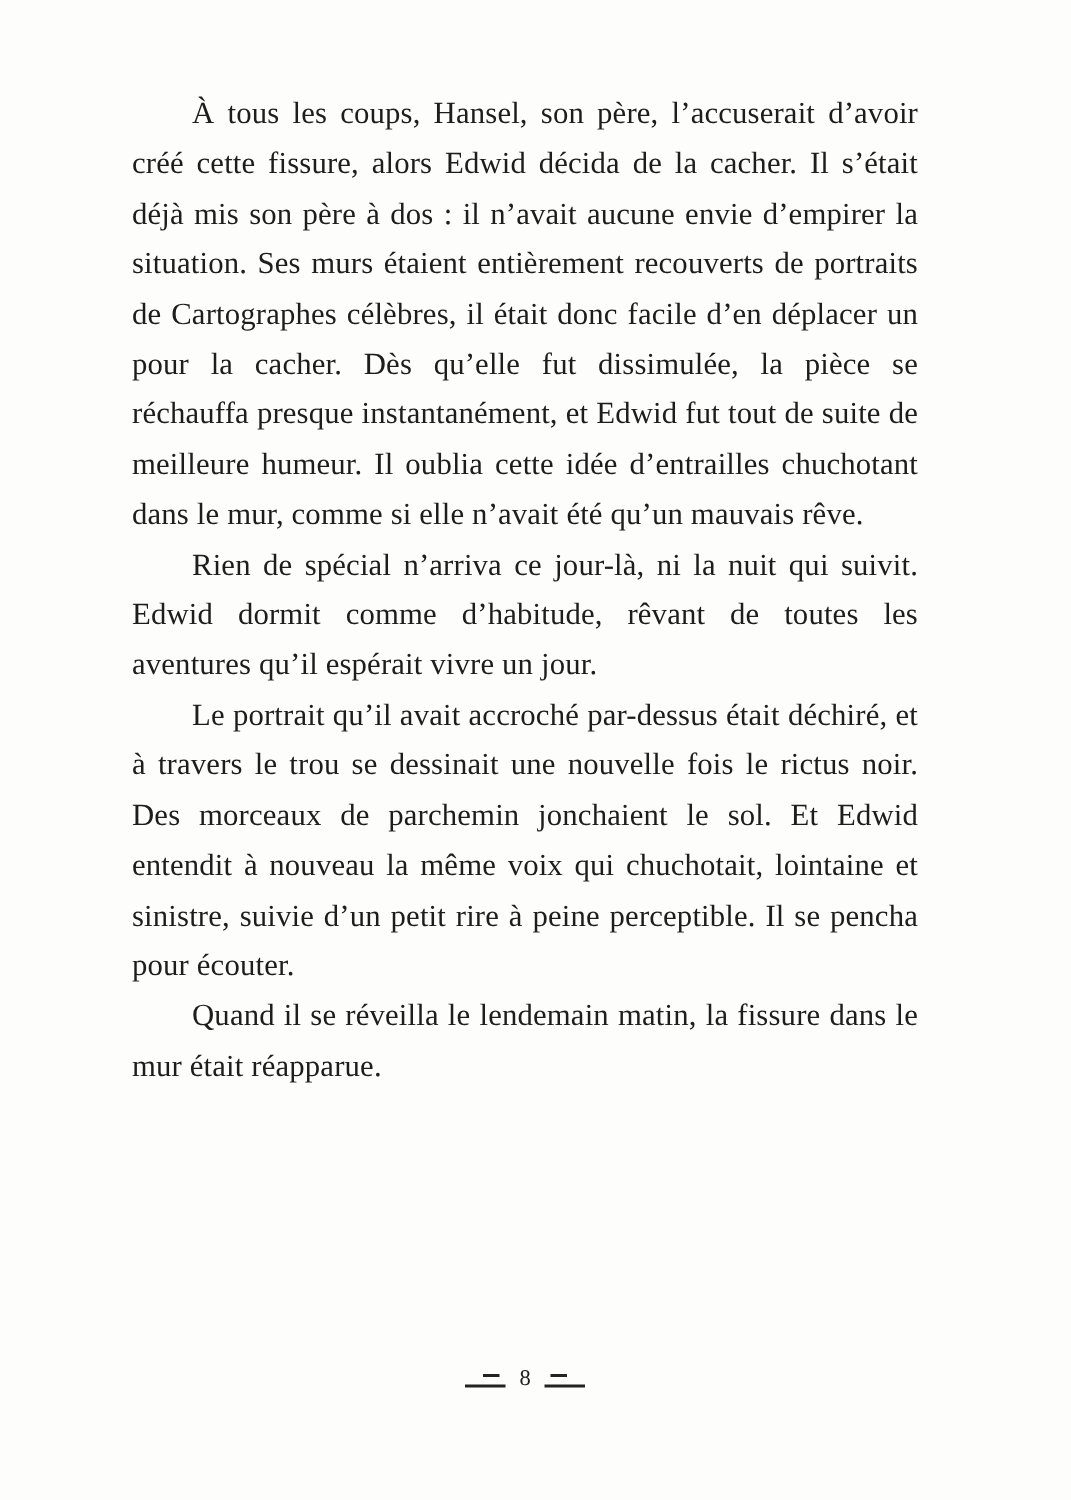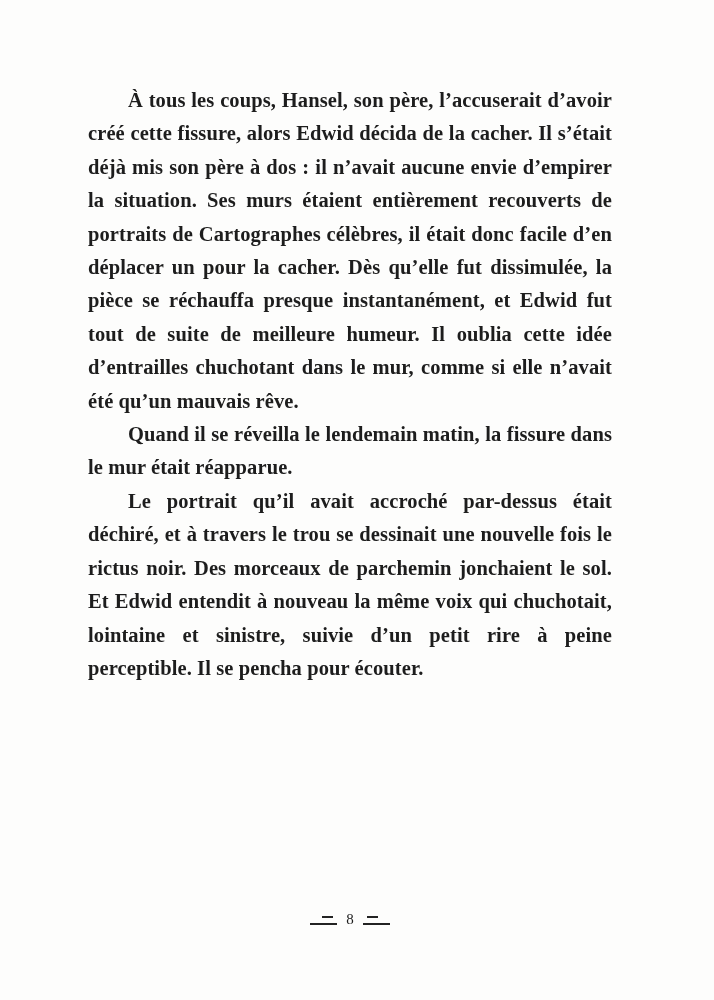--- a/index.html
+++ b/index.html
@@ -11,23 +11,22 @@
     height: 1000px;
     background: #fdfdfc;
     position: relative;
     overflow: hidden;
     font-family: "Liberation Serif", "DejaVu Serif", serif;
     color: #1d1d1d;
   }
   .text-block {
     position: absolute;
     left: 88px;
-    top: 84px;
+    top: 60px;
     width: 524px;
-    font-weight: bold;
   }
   .para {
     margin: 0;
     font-size: 20.5px;
     line-height: 33.4px;
     text-align: justify;
     text-indent: 40px;
     letter-spacing: 0.1px;
     hyphens: none;
     -webkit-hyphens: none;
@@ -75,22 +74,23 @@
   .orn-right .orn-top { left: 4px; }
   .orn-right .orn-bot { right: 0; }
 </style>
 </head>
 <body>
 
 <div class="page">
 
   <main class="text-block">
     <p class="para">À tous les coups, Hansel, son père, l’accuserait d’avoir créé cette fissure, alors Edwid décida de la cacher. Il s’était déjà mis son père à dos&nbsp;: il n’avait aucune envie d’empirer la situation. Ses murs étaient entièrement recouverts de portraits de Cartographes célèbres, il était donc facile d’en déplacer un pour la cacher. Dès qu’elle fut dissimulée, la pièce se réchauffa presque instantanément, et Edwid fut tout de suite de meilleure humeur. Il oublia cette idée d’entrailles chuchotant dans le mur, comme si elle n’avait été qu’un mauvais rêve.</p>
+    <p class="para">Rien de spécial n’arriva ce jour-là, ni la nuit qui suivit. Edwid dormit comme d’habitude, rêvant de toutes les aventures qu’il espérait vivre un jour.</p>
+    <p class="para">Le portrait qu’il avait accroché par-dessus était déchiré, et à travers le trou se dessinait une nouvelle fois le rictus noir. Des morceaux de parchemin jonchaient le sol. Et Edwid entendit à nouveau la même voix qui chuchotait, lointaine et sinistre, suivie d’un petit rire à peine perceptible. Il se pencha pour écouter.</p>
     <p class="para">Quand il se réveilla le lendemain matin, la fissure dans le mur était réapparue.</p>
-    <p class="para">Le portrait qu’il avait accroché par-dessus était déchiré, et à travers le trou se dessinait une nouvelle fois le rictus noir. Des morceaux de parchemin jonchaient le sol. Et Edwid entendit à nouveau la même voix qui chuchotait, lointaine et sinistre, suivie d’un petit rire à peine perceptible. Il se pencha pour écouter.</p>
   </main>
 
   <footer class="folio">
     <span class="orn orn-left">
       <span class="orn-top"></span>
       <span class="orn-bot"></span>
     </span>
     <span class="folio-num">8</span>
     <span class="orn orn-right">
       <span class="orn-top"></span>

